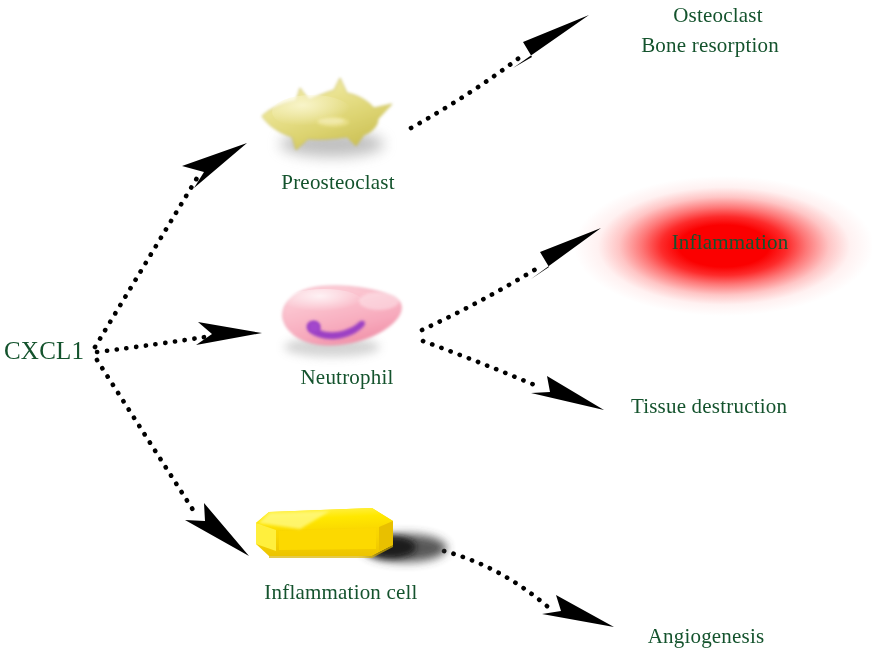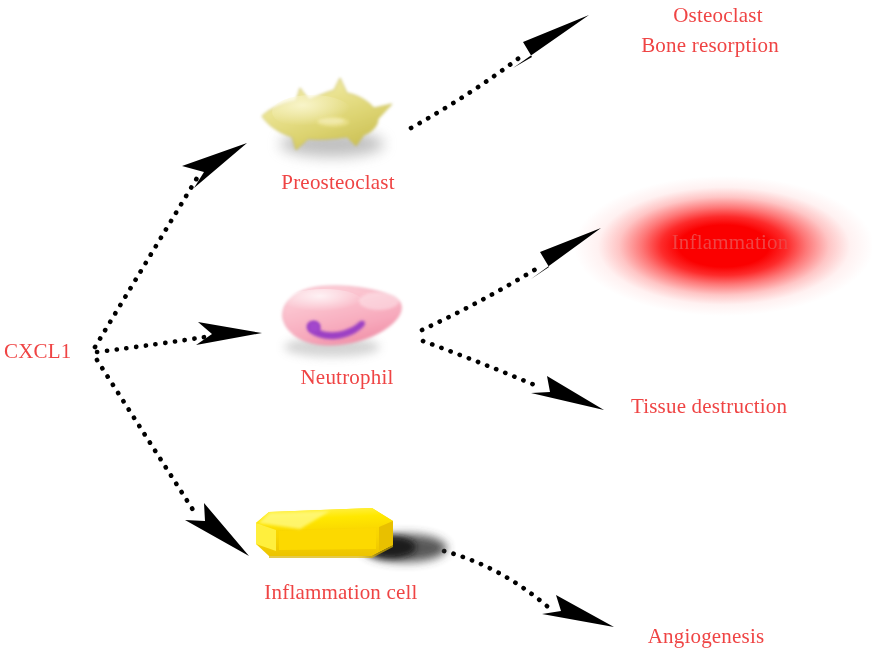--- a/index.html
+++ b/index.html
@@ -17,32 +17,32 @@
   }
   #vector-layer {
     position: absolute;
     left: 0;
     top: 0;
     width: 872px;
     height: 650px;
   }
   .lbl {
     position: absolute;
-    color: #ef4444;
+    color: #14532d;
     font-family: "Liberation Serif", "DejaVu Serif", serif;
     font-size: 21px;
     line-height: 30px;
     white-space: nowrap;
     text-align: center;
     letter-spacing: 0.2px;
   }
   .lbl.ctr { transform: translateX(-50%); }
 
   
-  #label-cxcl1 { left: 4px; top: 336px; font-size: 21px; }
+  #label-cxcl1 { left: 4px; top: 336px; font-size: 25px; }
 
   
   #label-preosteoclast { left: 338px; top: 167px; }
   #label-neutrophil    { left: 347px; top: 362px; }
   #label-endothelial   { left: 341px; top: 577px; }
 
   
   #label-osteoclast        { left: 718px; top: 0px; }
   #label-bone-resorption   { left: 710px; top: 30px; }
   #label-inflammation      { left: 730px; top: 227px; }

